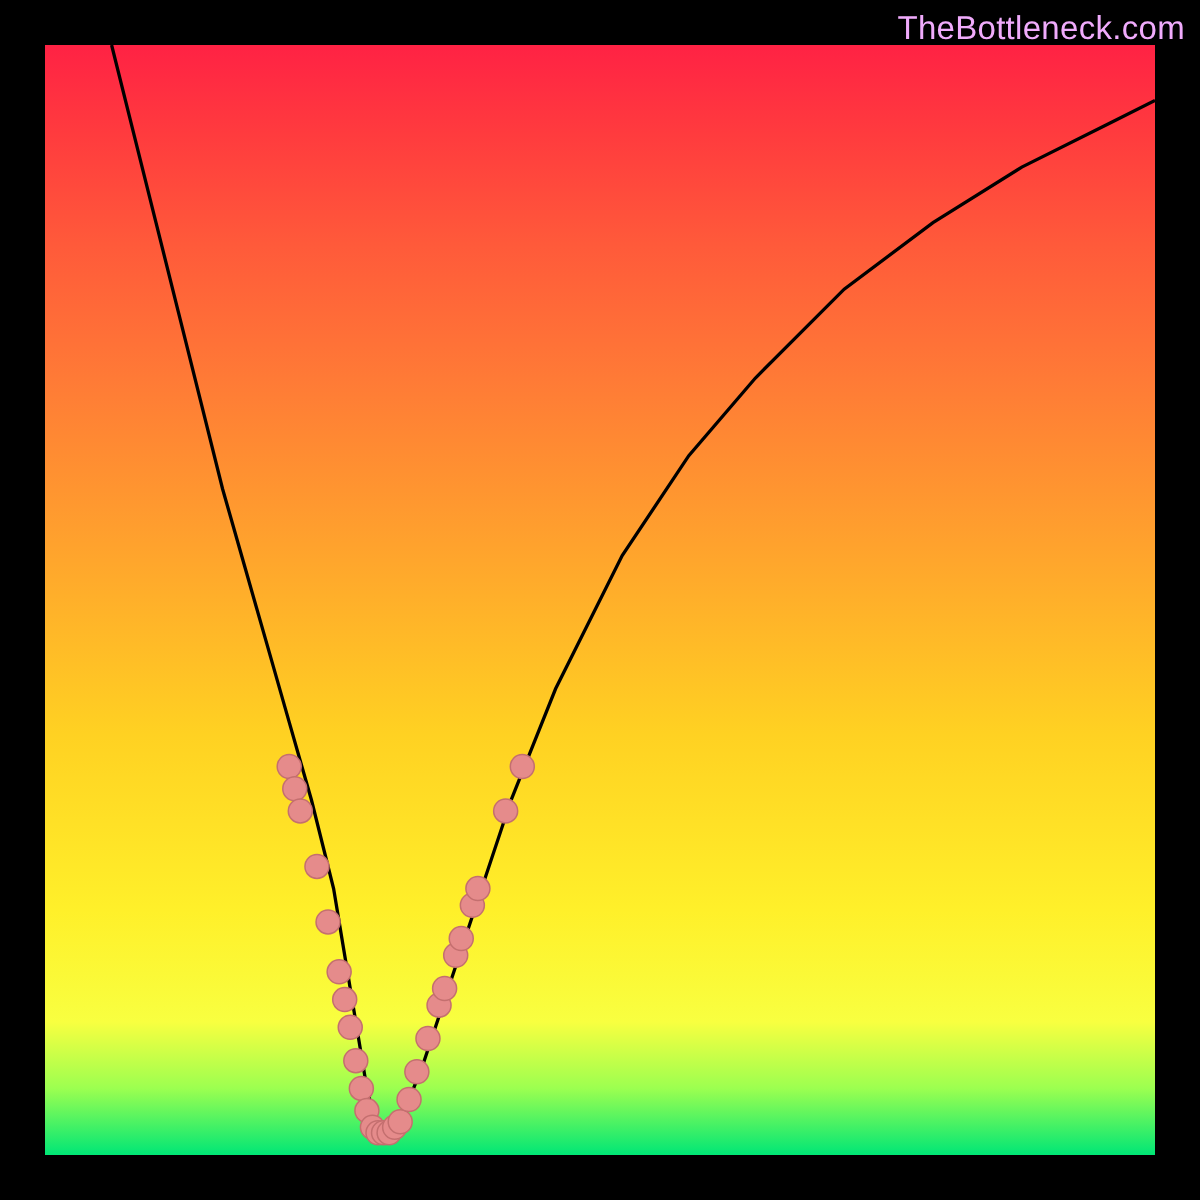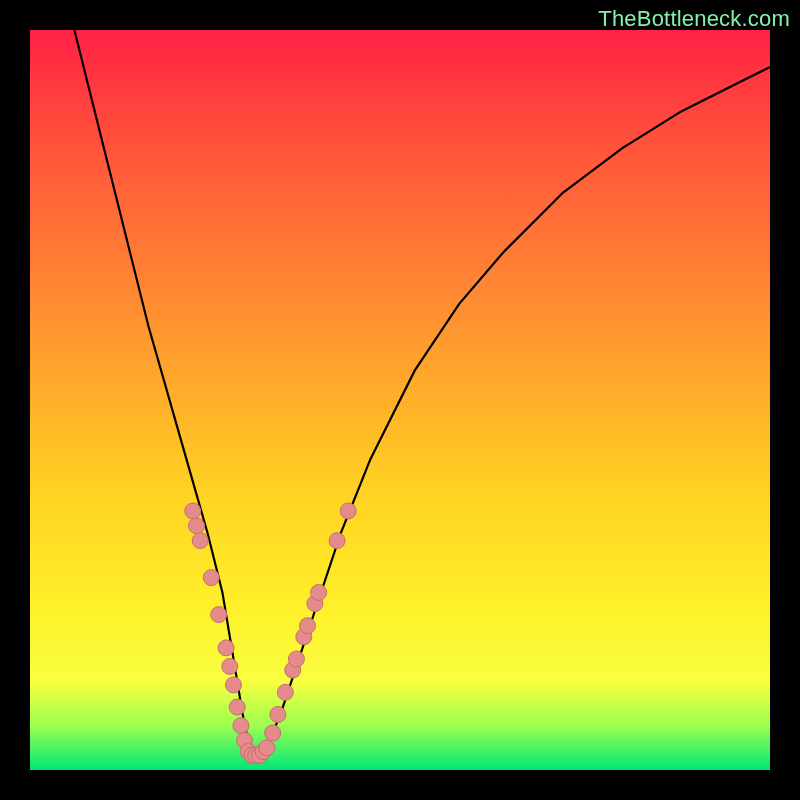--- a/index.html
+++ b/index.html
@@ -26,21 +26,21 @@
       #ffd122 62%,
       #fff02a 78%,
       #f8ff40 88%,
       #9cff50 94%,
       #00e676 100%);
   }
   .watermark {
     position: absolute;
     top: 6px;
     right: 10px;
-    color: #86efac;
+    color: #f0abfc;
     font-size: 22px;
     font-weight: 500;
     letter-spacing: 0.2px;
     user-select: none;
   }
   svg {
     position: absolute;
     left: 0;
     top: 0;
   }

